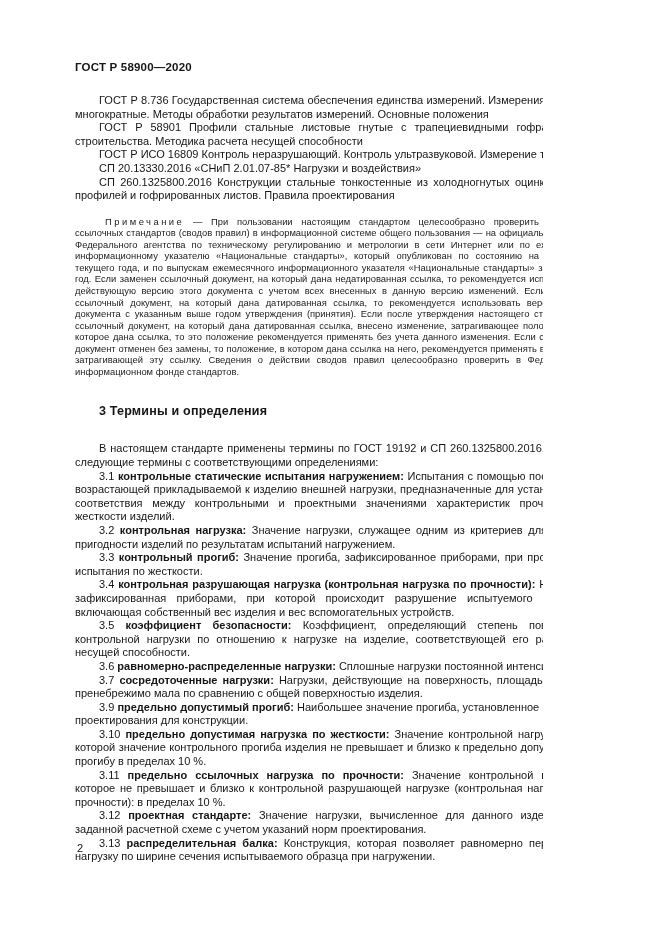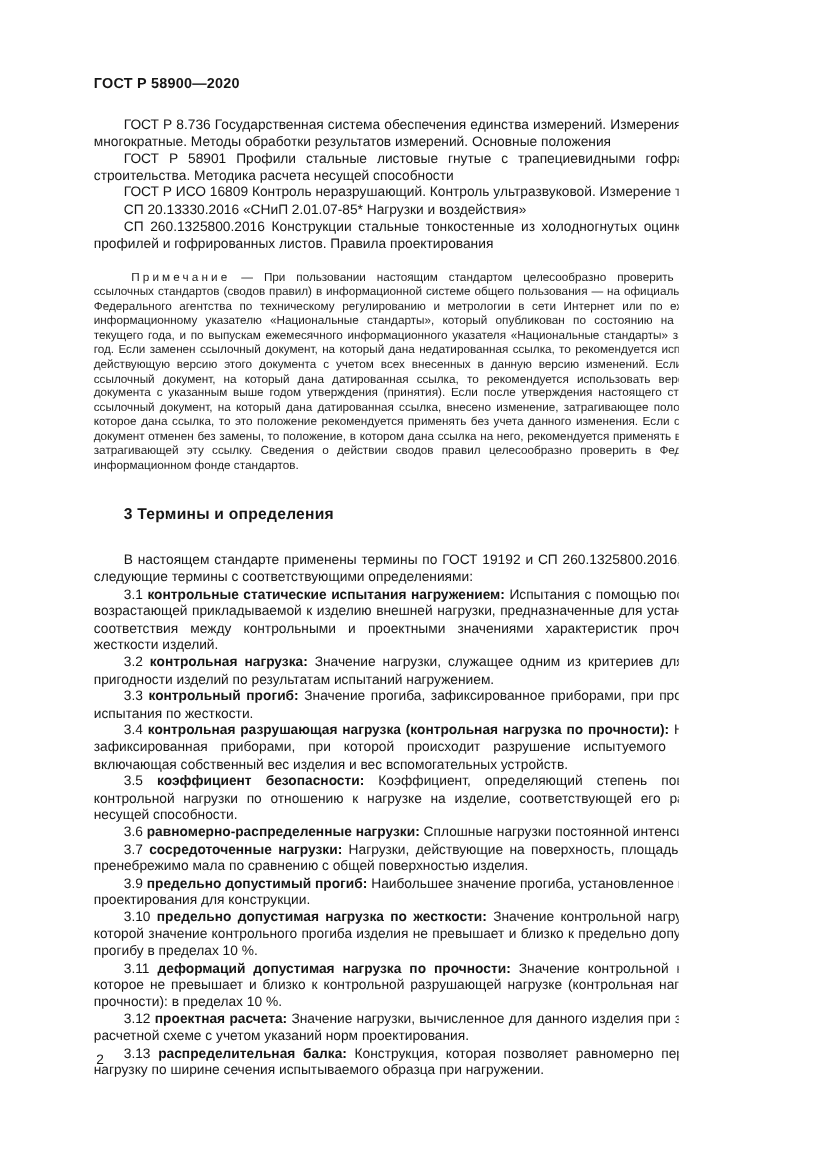--- a/index.html
+++ b/index.html
@@ -90,21 +90,21 @@
     <div class="terms">
       <p class="term"><span class="term-num">3.1</span> <span class="term-name">контрольные статические испытания нагружением:</span> <span class="term-def">Испытания с помощью постепенно возрастающей прикладываемой к изделию внешней нагрузки, предназначенные для установления соответствия между контрольными и проектными значениями характеристик прочности и жесткости изделий.</span></p>
       <p class="term"><span class="term-num">3.2</span> <span class="term-name">контрольная нагрузка:</span> <span class="term-def">Значение нагрузки, служащее одним из критериев для оценки пригодности изделий по результатам испытаний нагружением.</span></p>
       <p class="term"><span class="term-num">3.3</span> <span class="term-name">контрольный прогиб:</span> <span class="term-def">Значение прогиба, зафиксированное приборами, при проведении испытания по жесткости.</span></p>
       <p class="term"><span class="term-num">3.4</span> <span class="term-name">контрольная разрушающая нагрузка (контрольная нагрузка по прочности):</span> <span class="term-def">Нагрузка, зафиксированная приборами, при которой происходит разрушение испытуемого образца, включающая собственный вес изделия и вес вспомогательных устройств.</span></p>
       <p class="term"><span class="term-num">3.5</span> <span class="term-name">коэффициент безопасности:</span> <span class="term-def">Коэффициент, определяющий степень повышения контрольной нагрузки по отношению к нагрузке на изделие, соответствующей его расчетной несущей способности.</span></p>
       <p class="term"><span class="term-num">3.6</span> <span class="term-name">равномерно-распределенные нагрузки:</span> <span class="term-def">Сплошные нагрузки постоянной интенсивности.</span></p>
       <p class="term"><span class="term-num">3.7</span> <span class="term-name">сосредоточенные нагрузки:</span> <span class="term-def">Нагрузки, действующие на поверхность, площадь которой пренебрежимо мала по сравнению с общей поверхностью изделия.</span></p>
       <p class="term"><span class="term-num">3.9</span> <span class="term-name">предельно допустимый прогиб:</span> <span class="term-def">Наибольшее значение прогиба, установленное нормами проектирования для конструкции.</span></p>
       <p class="term"><span class="term-num">3.10</span> <span class="term-name">предельно допустимая нагрузка по жесткости:</span> <span class="term-def">Значение контрольной нагрузки, при которой значение контрольного прогиба изделия не превышает и близко к предельно допустимому прогибу в пределах 10 %.</span></p>
-      <p class="term"><span class="term-num">3.11</span> <span class="term-name">деформаций допустимая нагрузка по прочности:</span> <span class="term-def">Значение контрольной нагрузки, которое не превышает и близко к контрольной разрушающей нагрузке (контрольная нагрузка по прочности): в пределах 10 %.</span></p>
-      <p class="term"><span class="term-num">3.12</span> <span class="term-name">проектная расчета:</span> <span class="term-def">Значение нагрузки, вычисленное для данного изделия при заданной расчетной схеме с учетом указаний норм проектирования.</span></p>
+      <p class="term"><span class="term-num">3.11</span> <span class="term-name">предельно ссылочных нагрузка по прочности:</span> <span class="term-def">Значение контрольной нагрузки, которое не превышает и близко к контрольной разрушающей нагрузке (контрольная нагрузка по прочности): в пределах 10 %.</span></p>
+      <p class="term"><span class="term-num">3.12</span> <span class="term-name">проектная стандарте:</span> <span class="term-def">Значение нагрузки, вычисленное для данного изделия при заданной расчетной схеме с учетом указаний норм проектирования.</span></p>
       <p class="term"><span class="term-num">3.13</span> <span class="term-name">распределительная балка:</span> <span class="term-def">Конструкция, которая позволяет равномерно передавать нагрузку по ширине сечения испытываемого образца при нагружении.</span></p>
     </div>
 
   </div>
 
   <span class="page-number">2</span>
 </div>
 
 </body></html>

